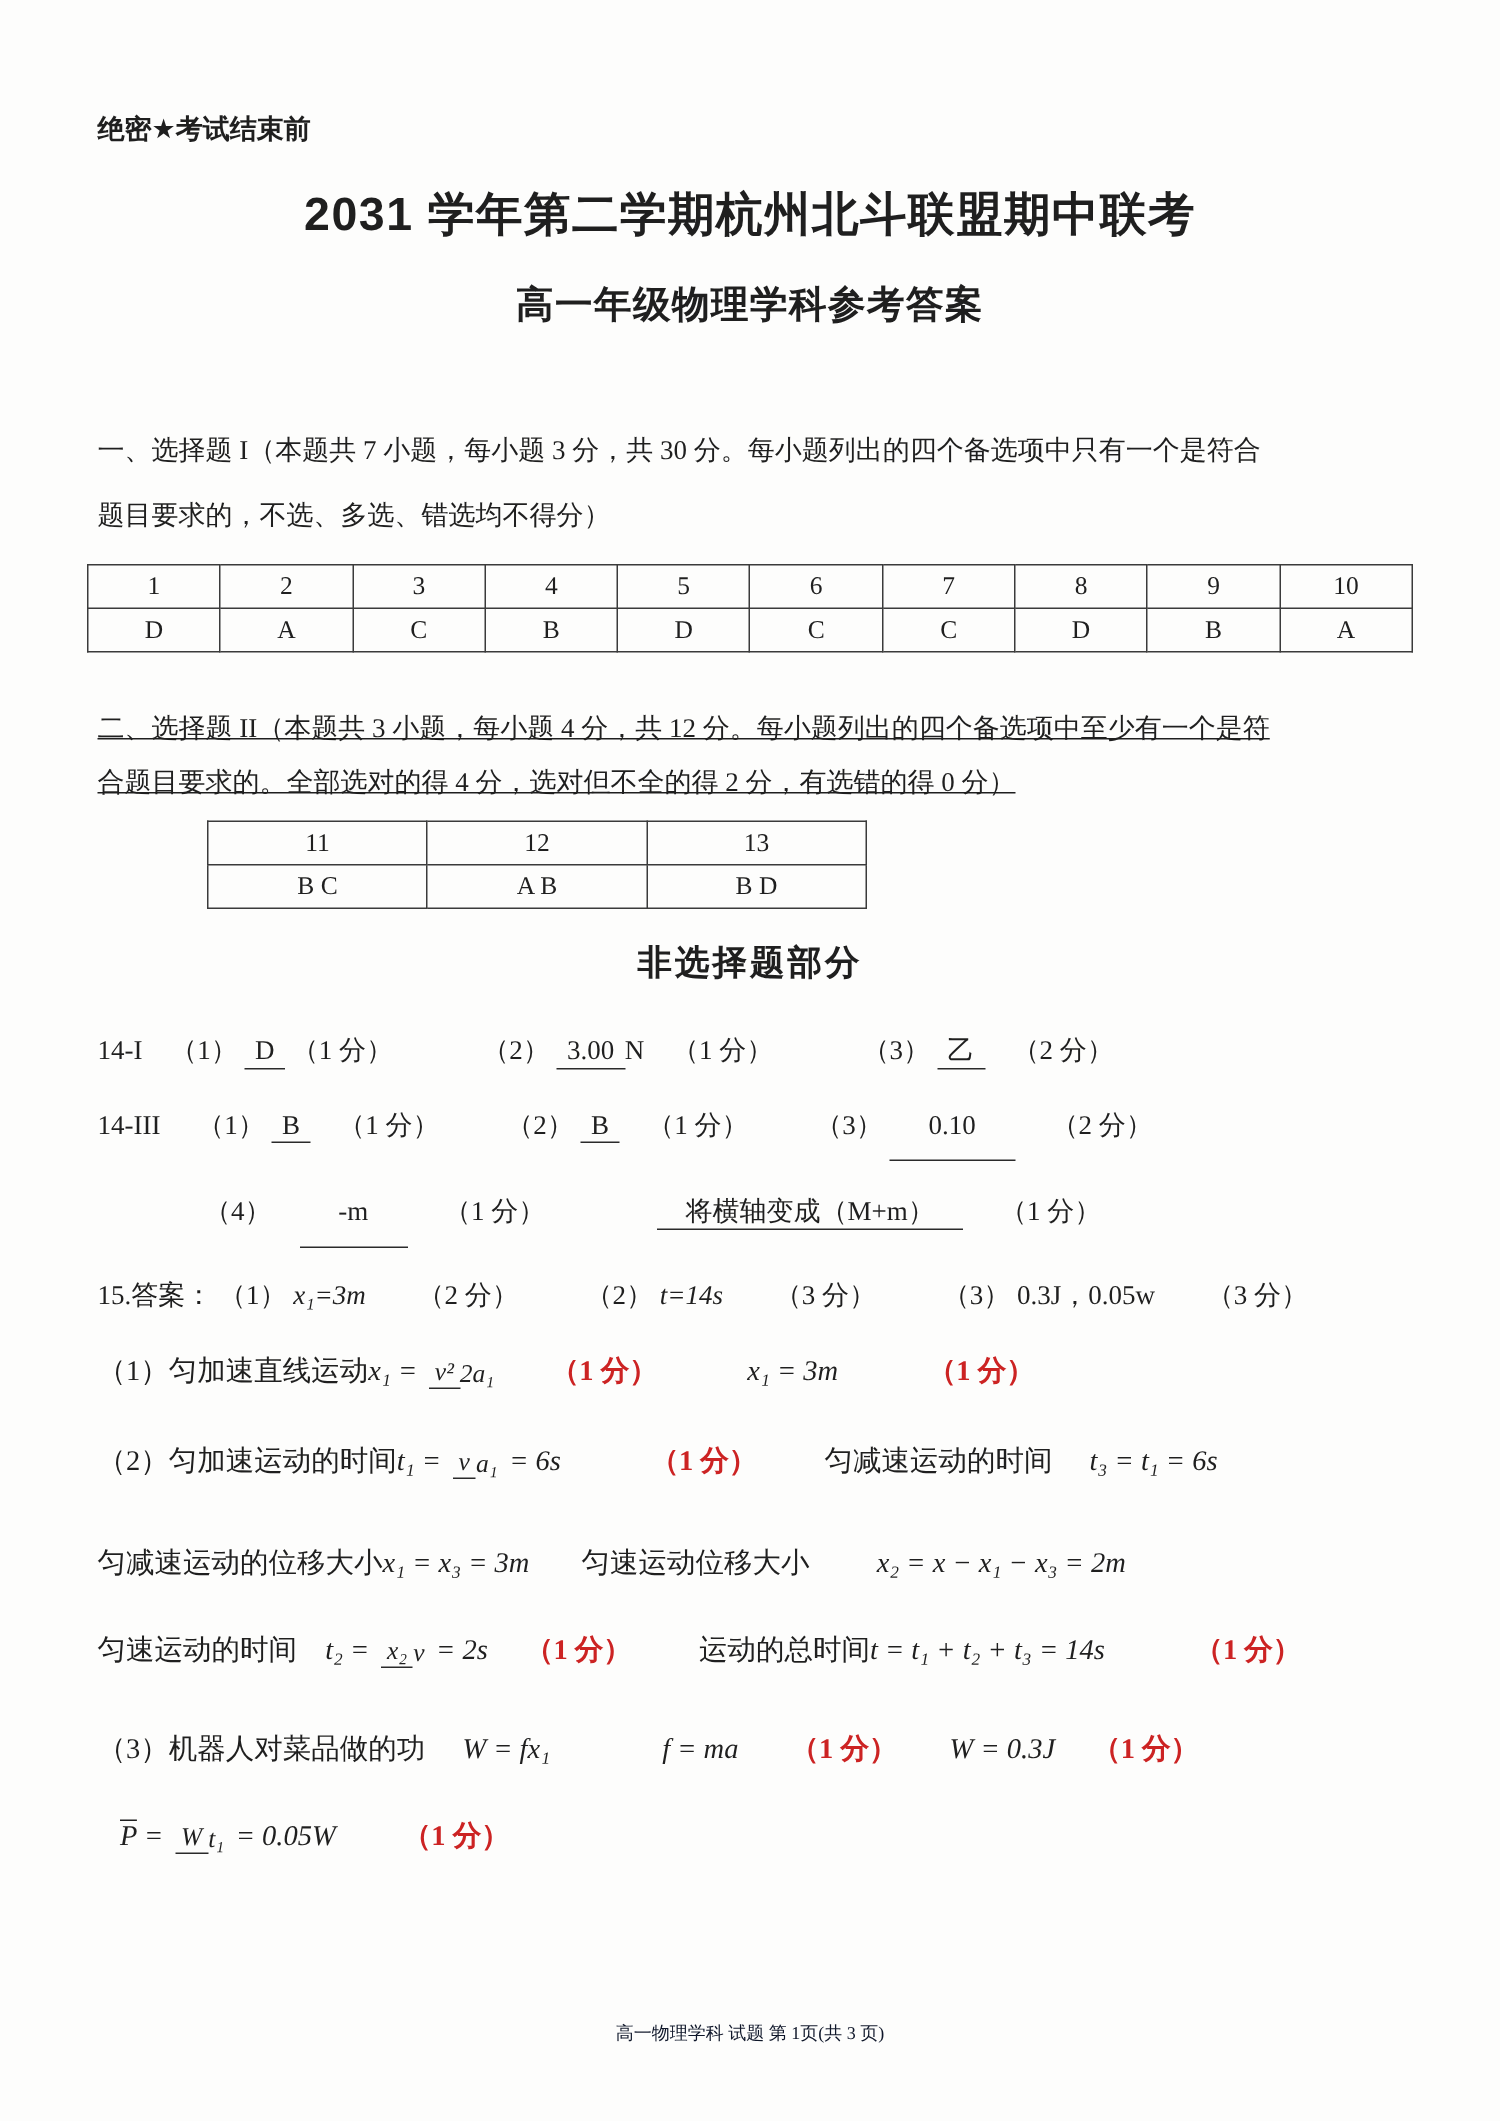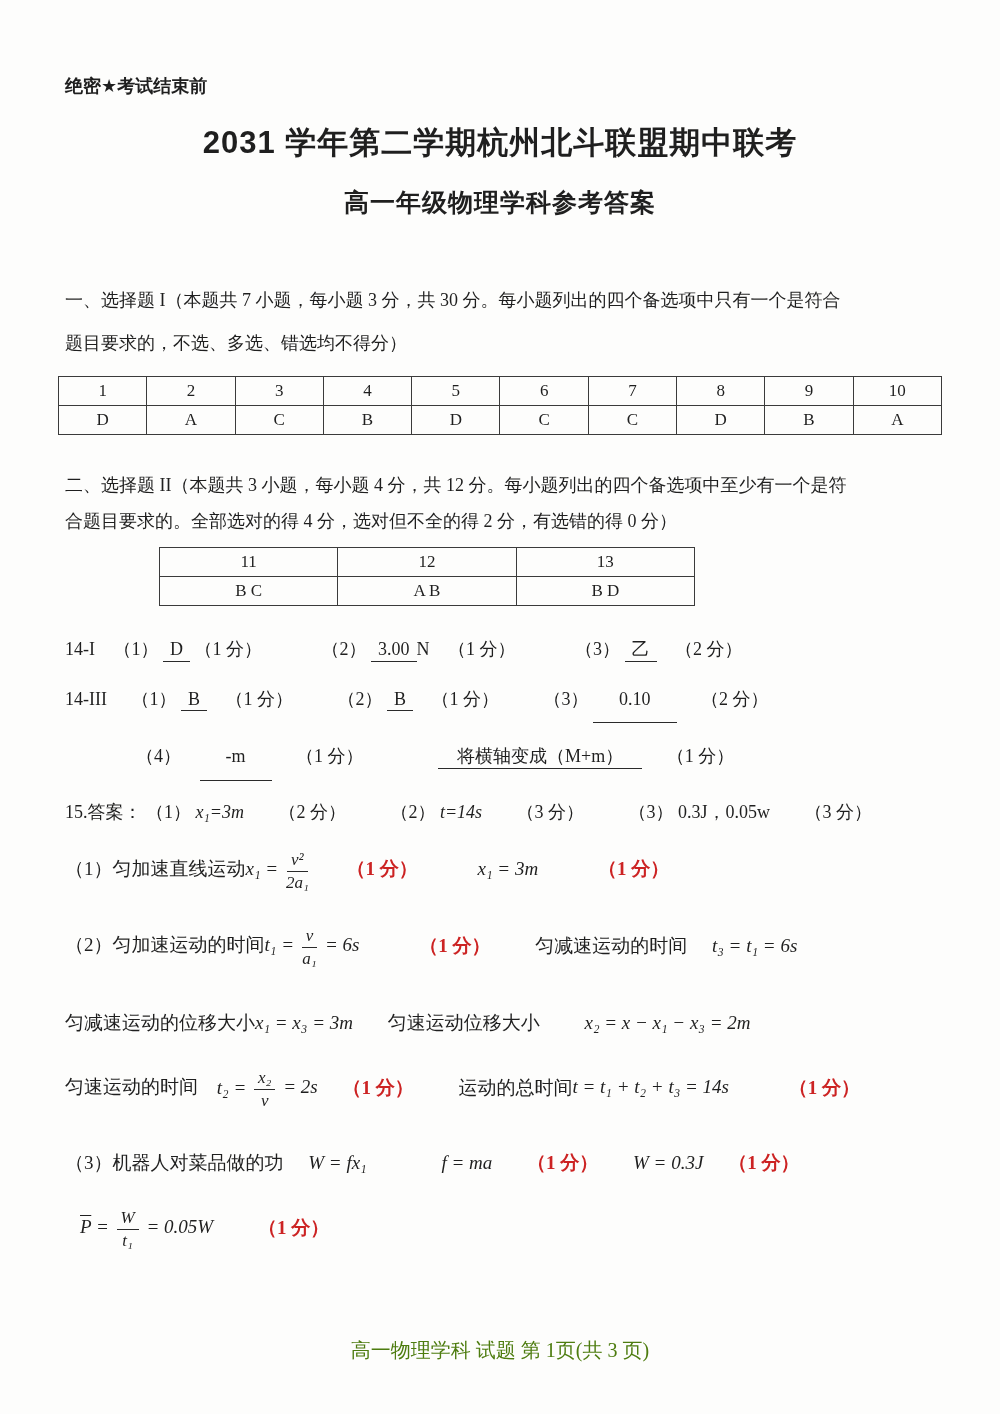--- a/index.html
+++ b/index.html
@@ -33,32 +33,32 @@
     margin: 22px 0 0 0;
     text-align: center;
     font-family: "Liberation Sans", "DejaVu Sans", sans-serif;
     font-weight: bold;
     font-size: 25px;
     letter-spacing: 1px;
   }
   .para { margin: 0; font-size: 18px; }
   .para .pline { display: block; }
   .sec1-para { margin-top: 60px; line-height: 43px; padding-left: 7px; }
-  .sec2-para { margin-top: 32px; line-height: 36px; padding-left: 7px; }
+  .sec2-para { margin-top: 32px; line-height: 36px; padding-left: 7px; text-decoration: underline; }
   table { border-collapse: collapse; table-layout: fixed; }
   td {
     border: 1.6px solid #3b3b3b;
     height: 29px;
     text-align: center;
     vertical-align: middle;
     font-size: 17px;
     padding: 0;
   }
   .t1 { width: 884px; margin-top: 11px; }
-  .t2 { width: 536px; margin-top: 8px; margin-left: 101px; }
+  .t2 { width: 440px; margin-top: 8px; margin-left: 80px; }
   .nc-heading {
     margin: 20px 0 0 0;
     text-align: center;
     font-family: "Liberation Sans", "DejaVu Sans", sans-serif;
     font-weight: bold;
     font-size: 23px;
     letter-spacing: 2px;
   }
   .ans-line { font-size: 18px; padding-left: 7px; white-space: nowrap; }
   .l141 { margin-top: 31px; }
@@ -70,21 +70,21 @@
     display: inline-block;
     border-bottom: 1.7px solid #2a2a2a;
     padding: 0 7px 1px 7px;
     line-height: 1.15;
   }
   .blank-wide  { padding: 0 26px 13px 26px; }
   .blank-wider { padding: 0 19px 1px 19px; }
   .math { font-style: italic; }
   .frac {
     display: inline-flex;
-    flex-direction: column;
+    flex-direction: row;
     align-items: center;
     vertical-align: middle;
     line-height: 1.15;
     font-style: italic;
     font-size: 17px;
     margin: 0 3px;
   }
   .frac .num { border-bottom: 1.4px solid #2a2a2a; padding: 0 4px 1px 4px; }
   .frac .den { padding-top: 1px; }
   .score { color: #cc2323; font-weight: bold; }
@@ -100,22 +100,22 @@
   .g20 { margin-left: 20px; }
   .g30 { margin-left: 30px; }
   .g40 { margin-left: 40px; }
   .g55 { margin-left: 55px; }
   .g70 { margin-left: 70px; text-align: center; }
   .footer {
     position: absolute;
     left: 0; right: 0;
     bottom: 50px;
     text-align: center;
-    font-size: 20px;
-    color: #4d7c0f;
+    font-size: 12px;
+    color: #0f172a;
   }
 </style>
 </head>
 <body>
 
 <div class="page">
 
   <div class="classification">绝密★考试结束前</div>
 
   <h1 class="title">2031 学年第二学期杭州北斗联盟期中联考</h1>
@@ -168,20 +168,21 @@
       <td>13</td>
     </tr>
     <tr>
       <td>B C</td>
       <td>A B</td>
       <td>B D</td>
     </tr>
   </tbody>
     </table>
 
+  <h3 class="nc-heading">非选择题部分</h3>
 
   <div class="ans-line l141">
     <span>14-I</span>
     <span class="g14">（1）</span>
     <span class="blank">D</span>
     <span>（1 分）</span>
     <span class="g55">（2）</span>
     <span class="blank">3.00</span><span>N</span>
     <span class="g14">（1 分）</span>
     <span class="g55">（3）</span>

